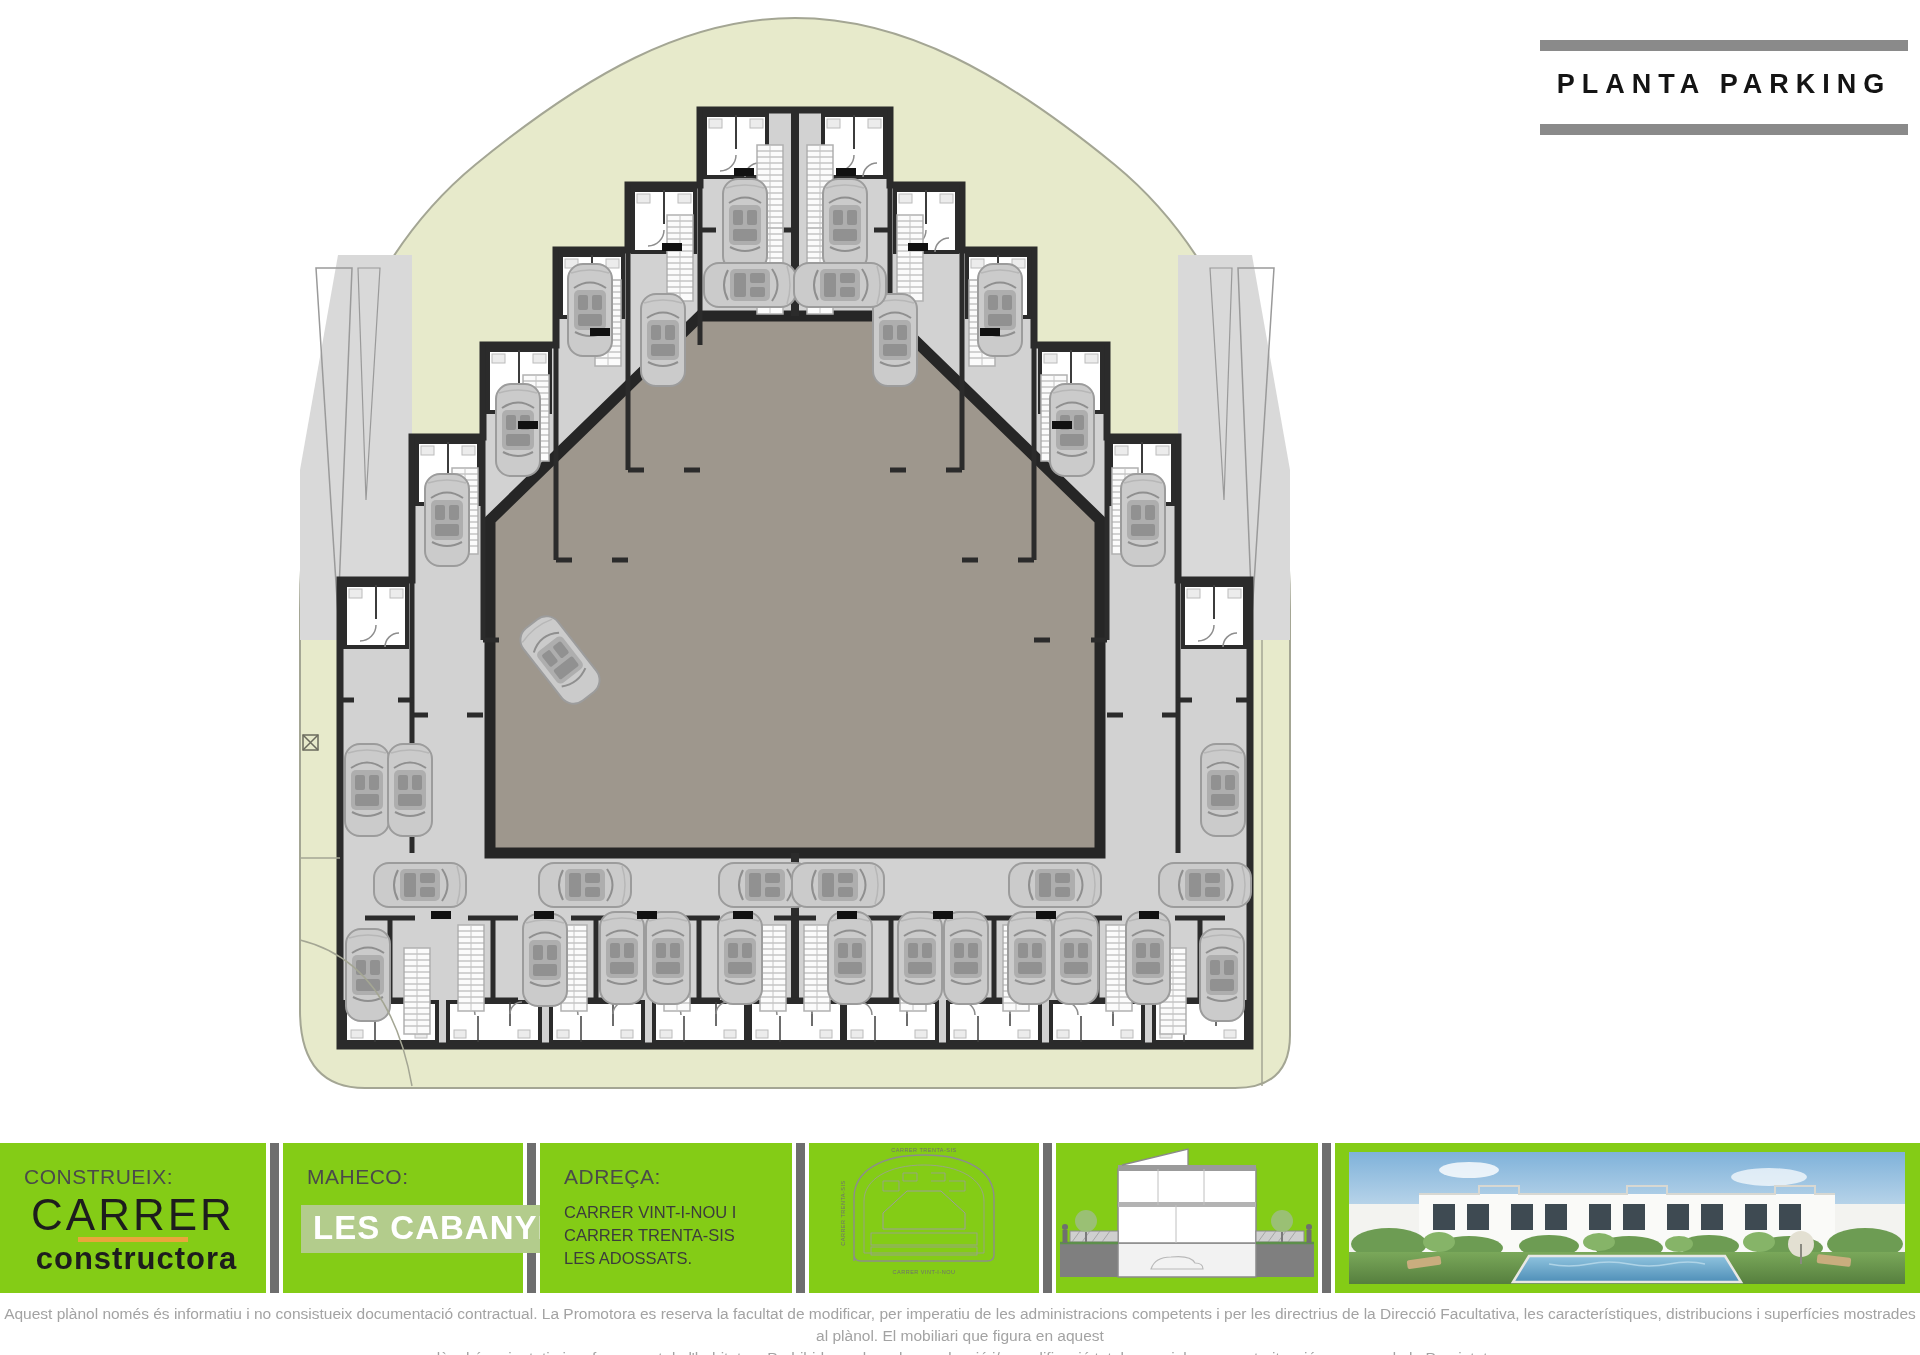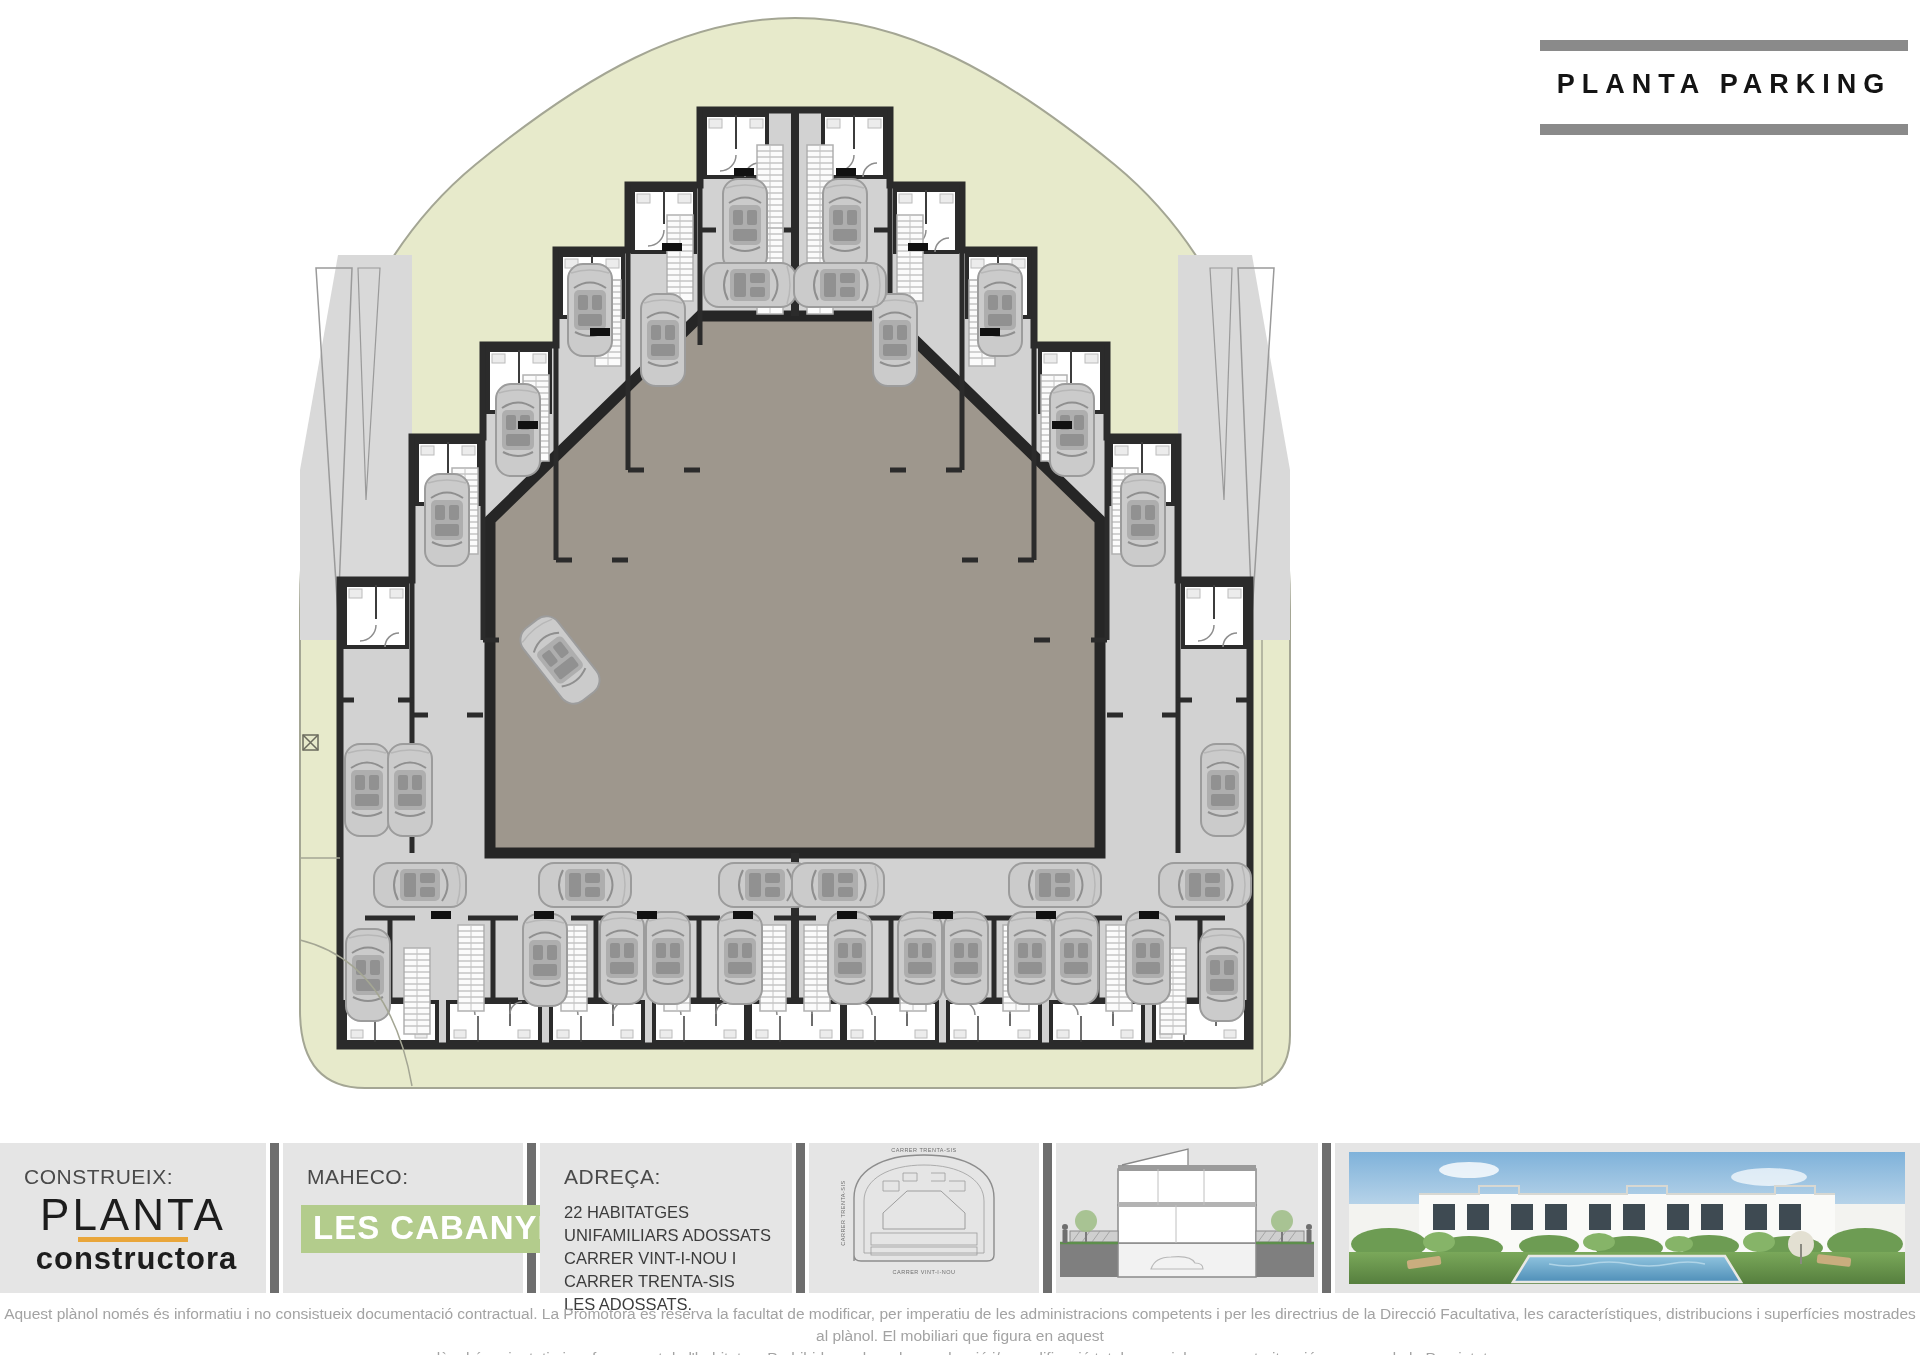--- a/index.html
+++ b/index.html
@@ -6,21 +6,21 @@
   #page{position:relative;width:1920px;height:1355px;background:#ffffff;overflow:hidden;
         font-family:"Liberation Sans", sans-serif;}
   svg{display:block;}
   
   #title-block{position:absolute;left:1540px;top:40px;width:368px;}
   .title-bar{height:11px;background:#8a8a8a;}
   #plan-title{margin:18px 0 24px 0;text-align:center;font-size:27px;font-weight:bold;
               letter-spacing:7px;color:#141414;white-space:nowrap;}
   
   #info-bar{position:absolute;left:0;top:1143px;width:1920px;height:150px;display:flex;}
-  .panel{background:#e5e5e5;height:150px;position:relative;}
+  .panel{background:#84cc16;height:150px;position:relative;}
   .divider{width:9px;height:150px;background:#6e6e6e;margin:0 4px;}
   .panel-label{position:absolute;left:24px;top:22px;font-size:21px;color:#4a4a4a;letter-spacing:0.5px;}
   
   .maheco{position:absolute;left:0;top:52px;width:100%;text-align:center;}
   .maheco-name{font-size:44px;color:#1d1d1d;letter-spacing:3px;font-weight:400;line-height:40px;}
   .maheco-line{width:110px;height:5px;background:#e9a63b;margin:2px auto 2px auto;}
   .maheco-sub{font-size:31px;color:#1d1d1d;font-weight:600;letter-spacing:1px;line-height:30px;padding-left:7px;}
   
   .badge-row{position:absolute;left:18px;top:62px;white-space:nowrap;}
   .badge{display:inline-block;background:#b3cc8c;color:#ffffff;font-weight:bold;font-size:33px;
@@ -257,42 +257,41 @@
     <div class="title-bar"></div>
     <div id="plan-title">PLANTA PARKING</div>
     <div class="title-bar"></div>
   </div>
 
   <div id="info-bar">
 
     <div class="panel" style="width:266px;">
       <div class="panel-label">CONSTRUEIX:</div>
       <div class="maheco">
-        <div class="maheco-name">PLANTA</div>
+        <div class="maheco-name">CARRER</div>
         <div class="maheco-line"></div>
         <div class="maheco-sub">constructora</div>
       </div>
     </div>
 
     <div class="divider"></div>
 
     <div class="panel" style="width:240px;">
       <div class="panel-label">MAHECO:</div>
       <div class="badge-row">
         <span class="badge">LES CABANYES</span>
         <span class="badge-year">2021</span>
       </div>
     </div>
 
     <div class="divider"></div>
 
     <div class="panel" style="width:252px;">
       <div class="panel-label">ADREÇA:</div>
       <div class="addr">
-        <div>22 HABITATGES UNIFAMILIARS ADOSSATS</div>
         <div>CARRER VINT-I-NOU I CARRER TRENTA-SIS</div>
         <div>LES ADOSSATS.</div>
       </div>
     </div>
 
     <div class="divider"></div>
 
     <div class="panel" style="width:230px;">
       <svg width="230" height="150" viewBox="0 0 230 150">
         <path d="M45,118 L45,55 C45,28 72,12 115,12 C158,12 185,28 185,55 L185,112 Q185,118 178,118 L52,118 Q45,118 45,112 Z" fill="none" stroke="#8d8d8d" stroke-width="1.4"></path>

